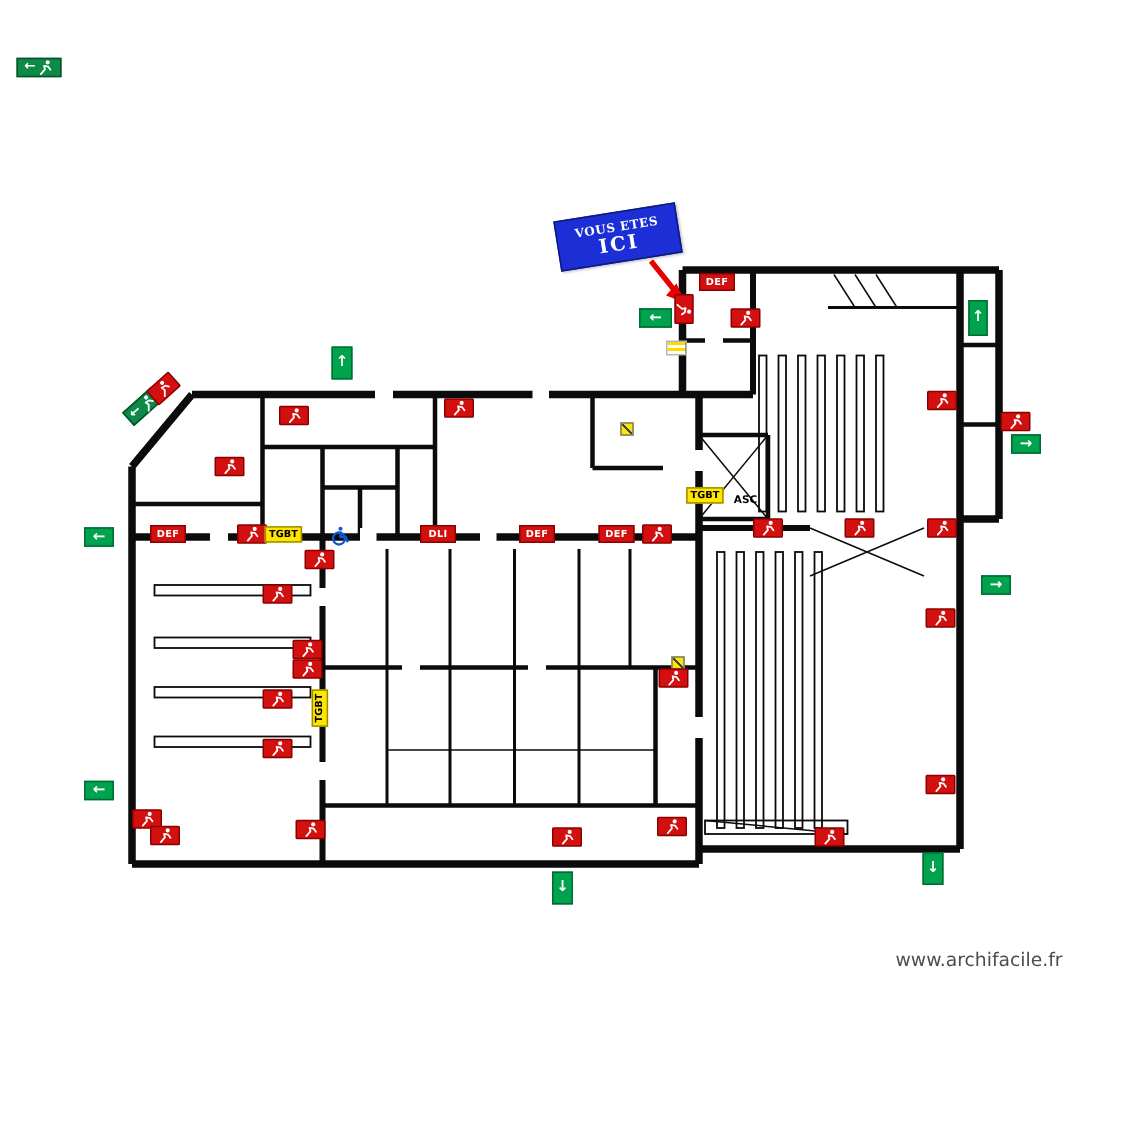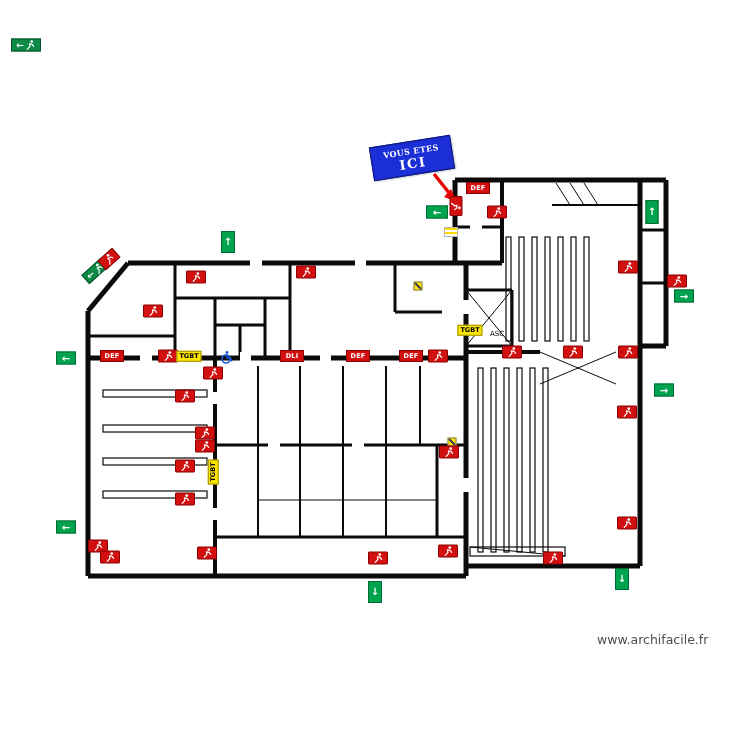--- a/index.html
+++ b/index.html
@@ -11,21 +11,21 @@
       line-height:1;box-sizing:border-box;gap:1px;}
   .mk-exit{background:#d31010;border:1px solid #8a0000;border-radius:1px;}
   .mk-exitlabel{background:#d31010;border:1px solid #8a0000;color:#fff;font-size:6.5px;font-weight:bold;letter-spacing:.2px;}
   .mk-green{background:#00a34d;border:1px solid #006b33;color:#fff;font-size:10px;font-weight:bold;}
   .mk-greenman{background:#0c8a46;border:1px solid #06512a;color:#fff;}
   .gm-arrow{font-size:9px;font-weight:bold;}
   .mk-ylabel{background:#ffe600;border:1px solid #9a8d00;color:#000;font-size:6.5px;font-weight:bold;padding:1px 2px;white-space:nowrap;}
   .mk-light{background:linear-gradient(45deg,transparent 42%,#444 42%,#444 58%,transparent 58%),#ffe600;border:1px solid #777;}
   .mk-hatch{background:repeating-linear-gradient(180deg,#ffd900 0 2px,#fffef0 2px 4px);border:1px solid #b5b5b5;}
   .mk-wheel{background:transparent;}
-  .mk-text{color:#000;font-size:7px;font-weight:normal;}
+  .mk-text{color:#000;font-size:7px;font-weight:bold;}
   .banner{position:absolute;left:371px;top:141px;width:80px;height:32px;background:#1c2fd6;
           border:1px solid #0d1a7a;transform:rotate(-9deg);display:flex;flex-direction:column;
           align-items:center;justify-content:center;color:#fff;box-shadow:1px 1px 2px rgba(0,0,0,.25);}
   .b1{font-size:8px;font-weight:bold;font-family:"DejaVu Serif",serif;letter-spacing:.4px;}
   .b2{font-size:13px;font-weight:bold;font-family:"DejaVu Serif",serif;letter-spacing:1.5px;}
   .watermark{position:absolute;left:597px;top:632px;font-size:12.5px;color:#4d4d4d;}
 </style>
 </head>
 <body>
 

